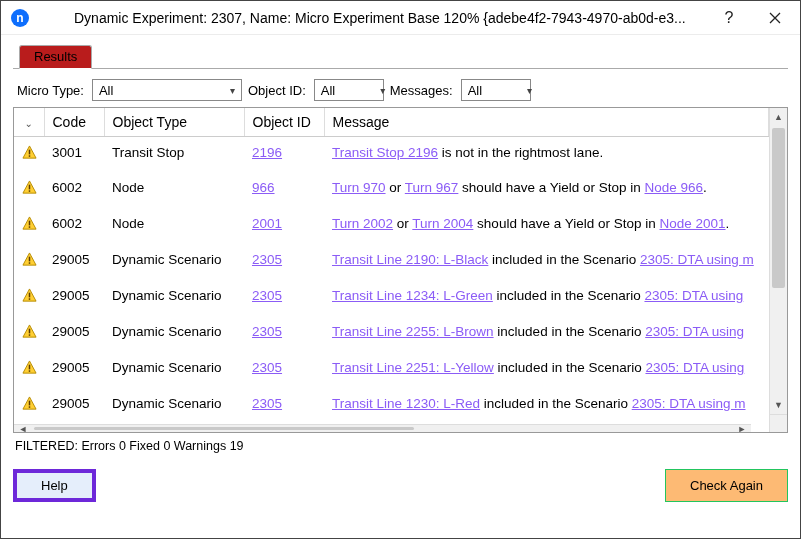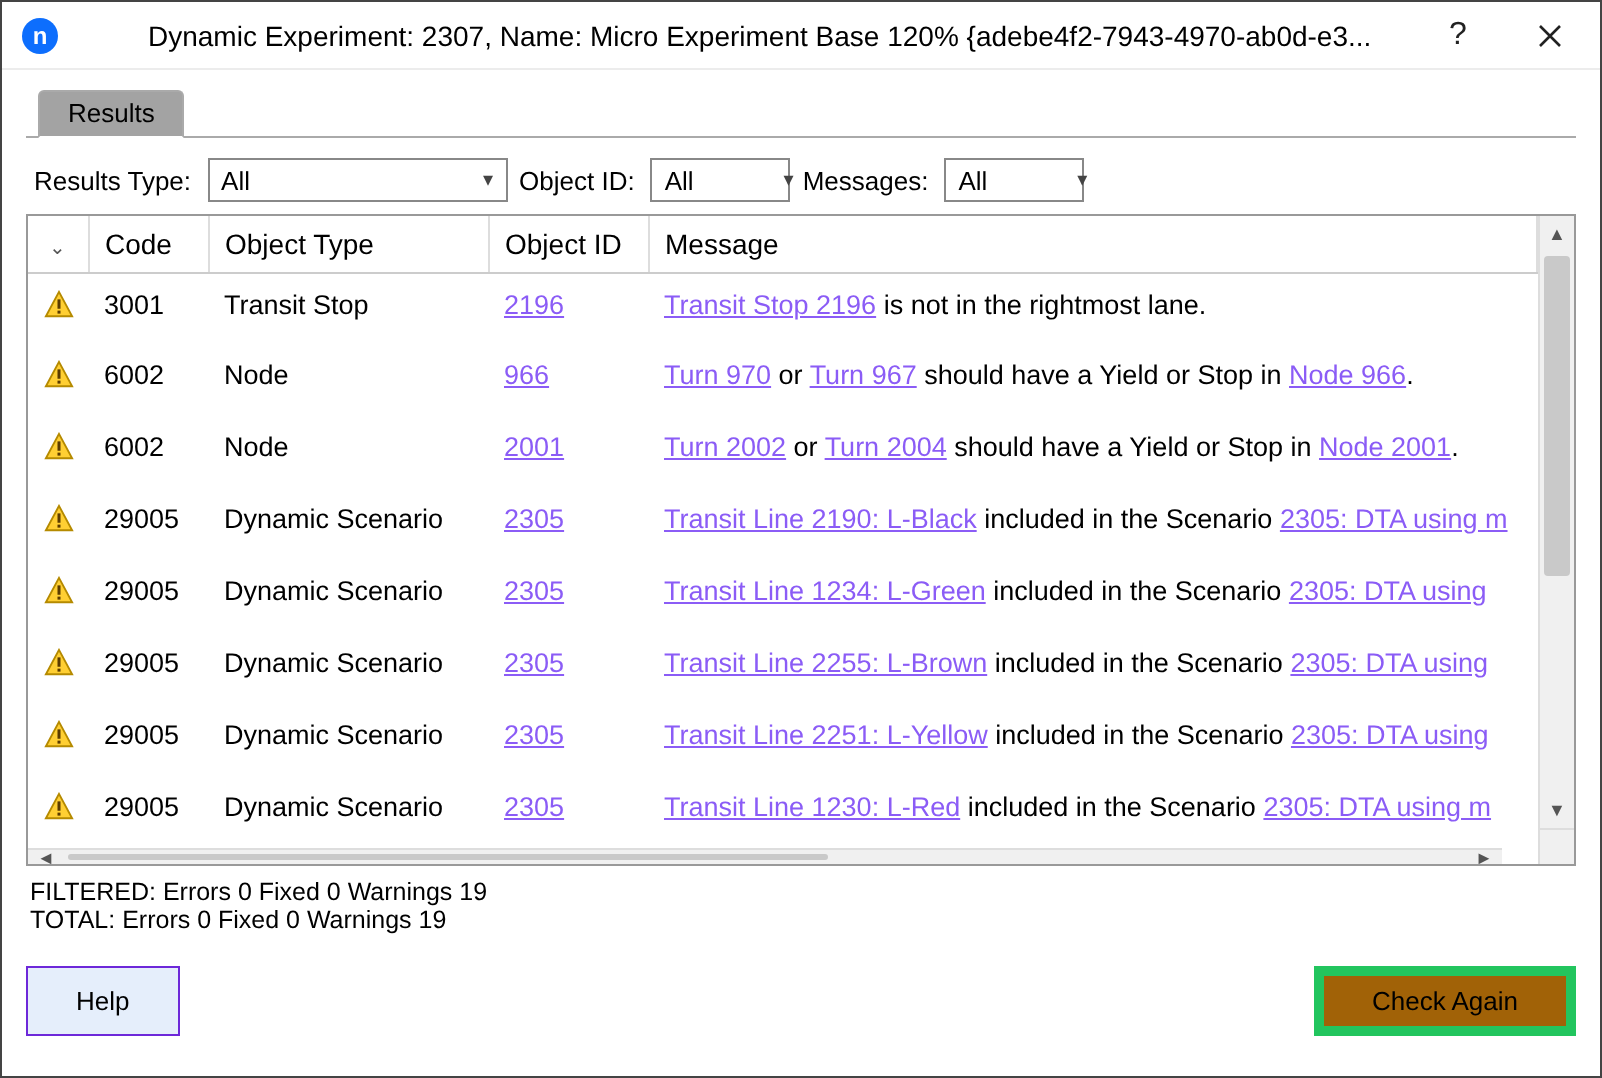--- a/index.html
+++ b/index.html
@@ -56,21 +56,21 @@
   .tabstrip {
     display: flex;
     align-items: flex-end;
     height: 28px;
     border-bottom: 1px solid #aaa;
     padding-left: 6px;
   }
   .tab {
     border: 1px solid #aaa;
     border-bottom: 1px solid #fff;
-    background: #a3a3a3;
+    background: #b91c1c;
     padding: 3px 14px 4px 14px;
     margin-bottom: -1px;
     border-radius: 3px 3px 0 0;
     font-size: 13px;
     margin-top: 48px;
   }
 
   .filter-row {
     display: flex;
     align-items: center;
@@ -214,29 +214,29 @@
     padding: 6px 2px 0 2px;
     flex-direction: column;
   }
 
   .button-row {
     display: flex;
     justify-content: space-between;
     padding-top: 16px;
   }
   .btn {
-    border: 1px solid #6d28d9;
+    border: 4px solid #6d28d9;
     background: #e5eefb;
     padding: 5px 24px;
     font-size: 13px;
     font-family: inherit;
   }
   .btn.gray {
-    border: 5px solid #22c55e;
-    background: #a16207;
+    border: 1px solid #22c55e;
+    background: #fdba74;
   }
   .sort-chev {
     display:inline-block;
     width: 100%;
     text-align:center;
     font-size:10px;
     color:#555;
   }
 </style>
 </head>
@@ -253,21 +253,21 @@
   </div>
 </div>
 
 <div class="content">
 
   <div class="tabstrip">
     <div class="tab">Results</div>
   </div>
 
   <div class="filter-row">
-    <label>Results Type:</label>
+    <label>Micro Type:</label>
     <div class="combo w-lg">
       <span>All</span>
       <span class="chev">▾</span>
     </div>
     <label>Object ID:</label>
     <div class="combo w-md">
       <span>All</span>
       <span class="chev">▾</span>
     </div>
     <label>Messages:</label>
@@ -397,21 +397,20 @@
     <div class="vscroll">
       <div class="arrow top">▲</div>
       <div class="thumb"></div>
       <div class="arrow bot">▼</div>
     </div>
     <div class="corner"></div>
   </div>
 
   <div class="status-row">
     <span>FILTERED:  Errors 0  Fixed 0  Warnings 19</span>
-    <span>TOTAL:  Errors 0  Fixed 0  Warnings 19</span>
   </div>
 
   <div class="button-row">
     <button class="btn">Help</button>
     <button class="btn gray">Check Again</button>
   </div>
 
 </div>
 
 </body></html>

